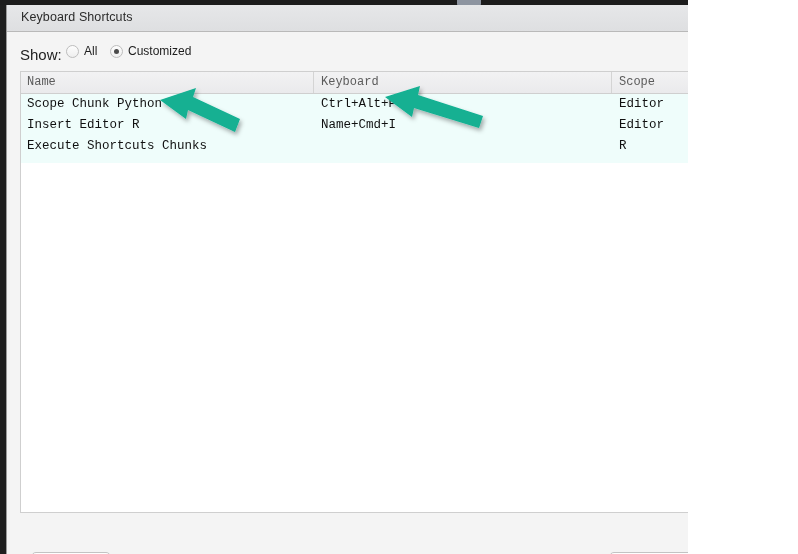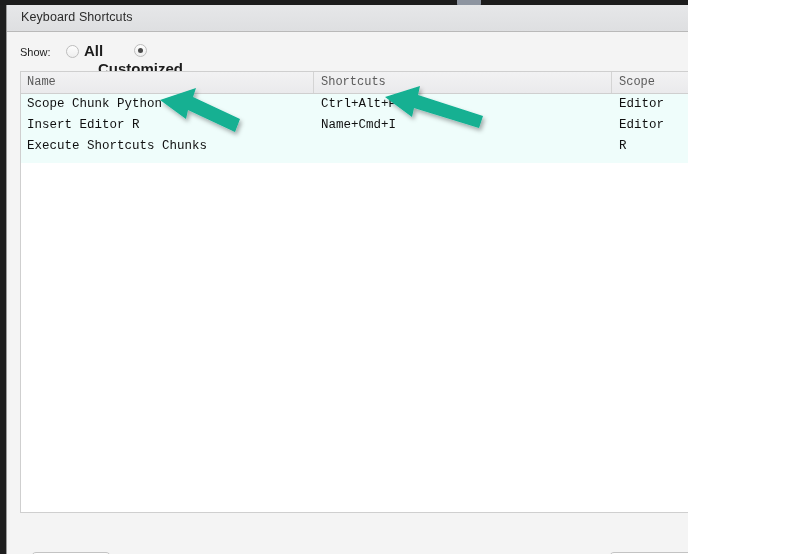--- a/index.html
+++ b/index.html
@@ -90,56 +90,55 @@
   .toolbar {
     position: absolute;
     left: 0; top: 0;
     width: 792px;
     height: 38px;
   }
   .show-label {
     position: absolute;
     left: 13px;
     top: 14px;
-    font-size: 11px;
+    font-size: 15px;
     color: #1d1d1d;
   }
   .radio-group { position: absolute; left: 59px; top: 12px; }
   .radio-opt {
     position: absolute;
     top: 0;
     display: flex;
     align-items: center;
     gap: 5px;
     cursor: default;
   }
   .radio-opt.all { left: 0; }
-  .radio-opt.custom { left: 32px; flex-direction: column; }
+  .radio-opt.custom { left: 44px; }
   .radio-dot {
     width: 13px; height: 13px;
     border-radius: 50%;
     background: linear-gradient(to bottom, #fdfdfd, #eeeeee);
     border: 1px solid #bdbdbd;
     box-sizing: border-box;
     position: relative;
     flex: none;
   }
   .radio-dot.checked::after {
     content: "";
     position: absolute;
     left: 3px; top: 3px;
     width: 5px; height: 5px;
     border-radius: 50%;
     background: #4a4a4a;
   }
   .radio-text {
-    font-size: 15px;
+    font-size: 12px;
     color: #1d1d1d;
     line-height: 14px;
-    font-weight: bold;
   }
 
   .filter-box {
     position: absolute;
     left: 223px;
     top: 40px;
     width: 133px;
     height: 21px;
     background: #fbfbfb;
     border: 1px solid #c6c6c6;
@@ -331,21 +330,21 @@
         <span class="help-icon">?</span>
         <span class="help-link">Customizing Keyboard Shortcuts</span>
       </div>
 
       <div class="table-wrap">
 
         <div class="thead">
           <div class="col-divider d1"></div>
           <div class="col-divider d2"></div>
           <span class="th name">Name</span>
-          <span class="th shortcut">Shortcuts</span>
+          <span class="th shortcut">Keyboard</span>
           <span class="th scope">Scope</span>
         </div>
 
         <div class="tbody">
           <div class="trow">
             <span class="cell name">Scope Chunk Python</span>
             <span class="cell shortcut">Ctrl+Alt+P</span>
             <span class="cell scope">Editor</span>
           </div>
           <div class="trow">

